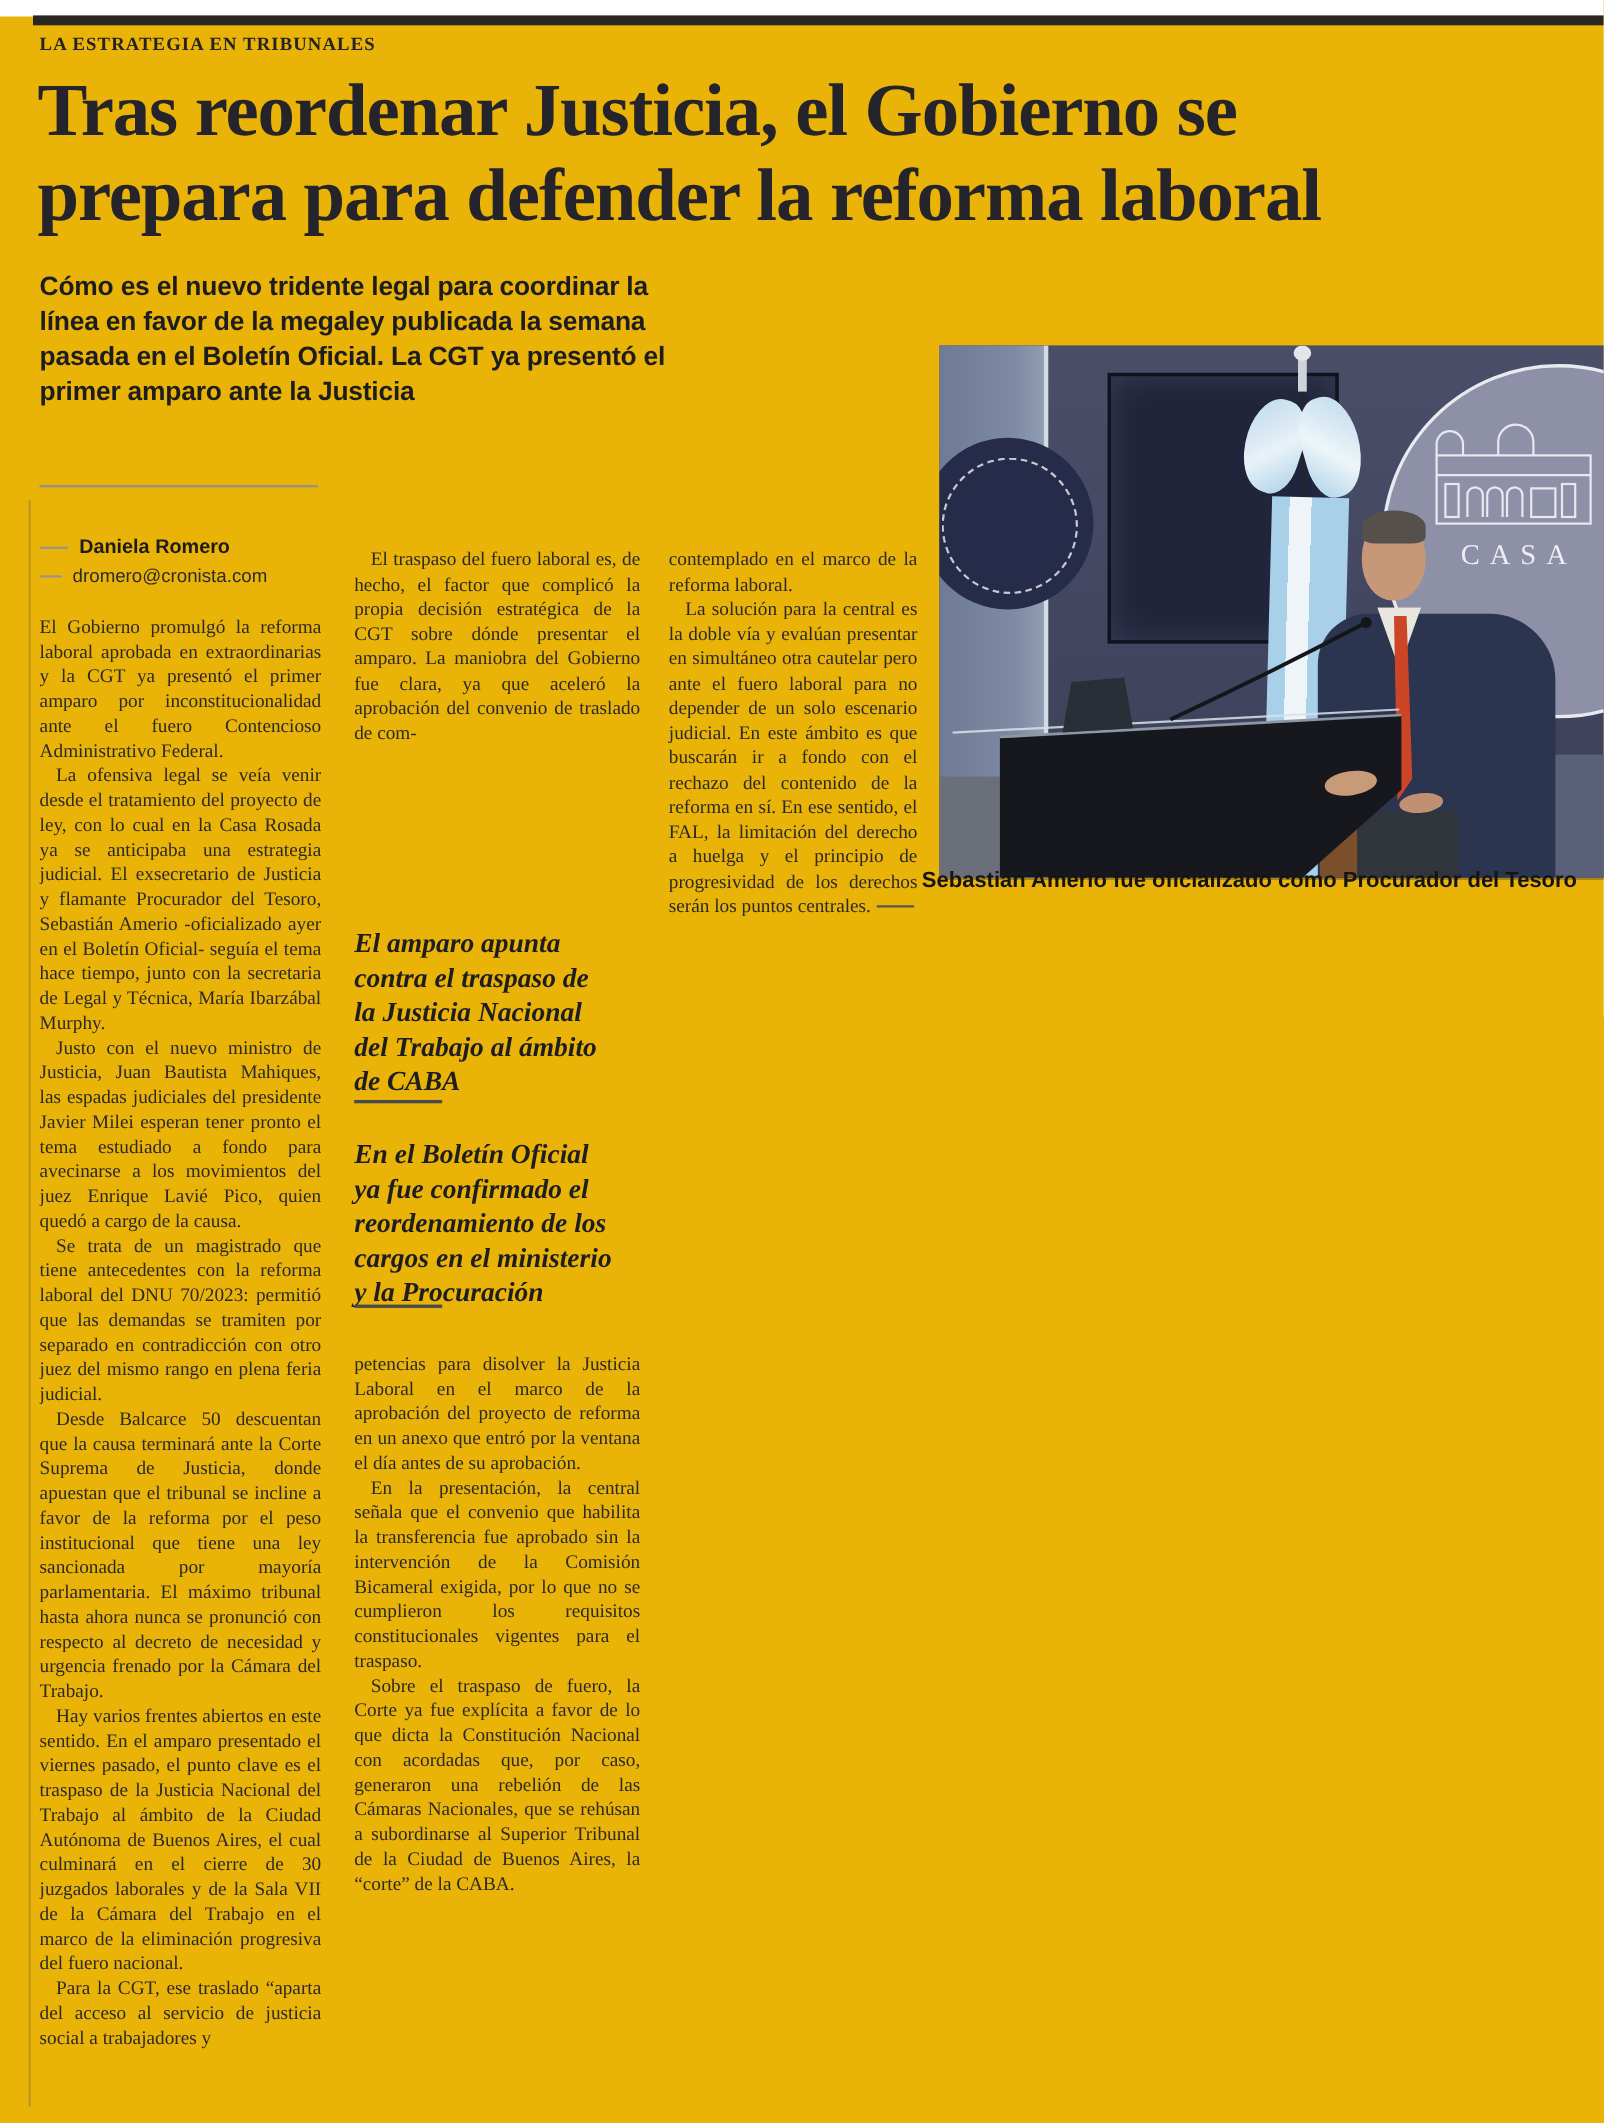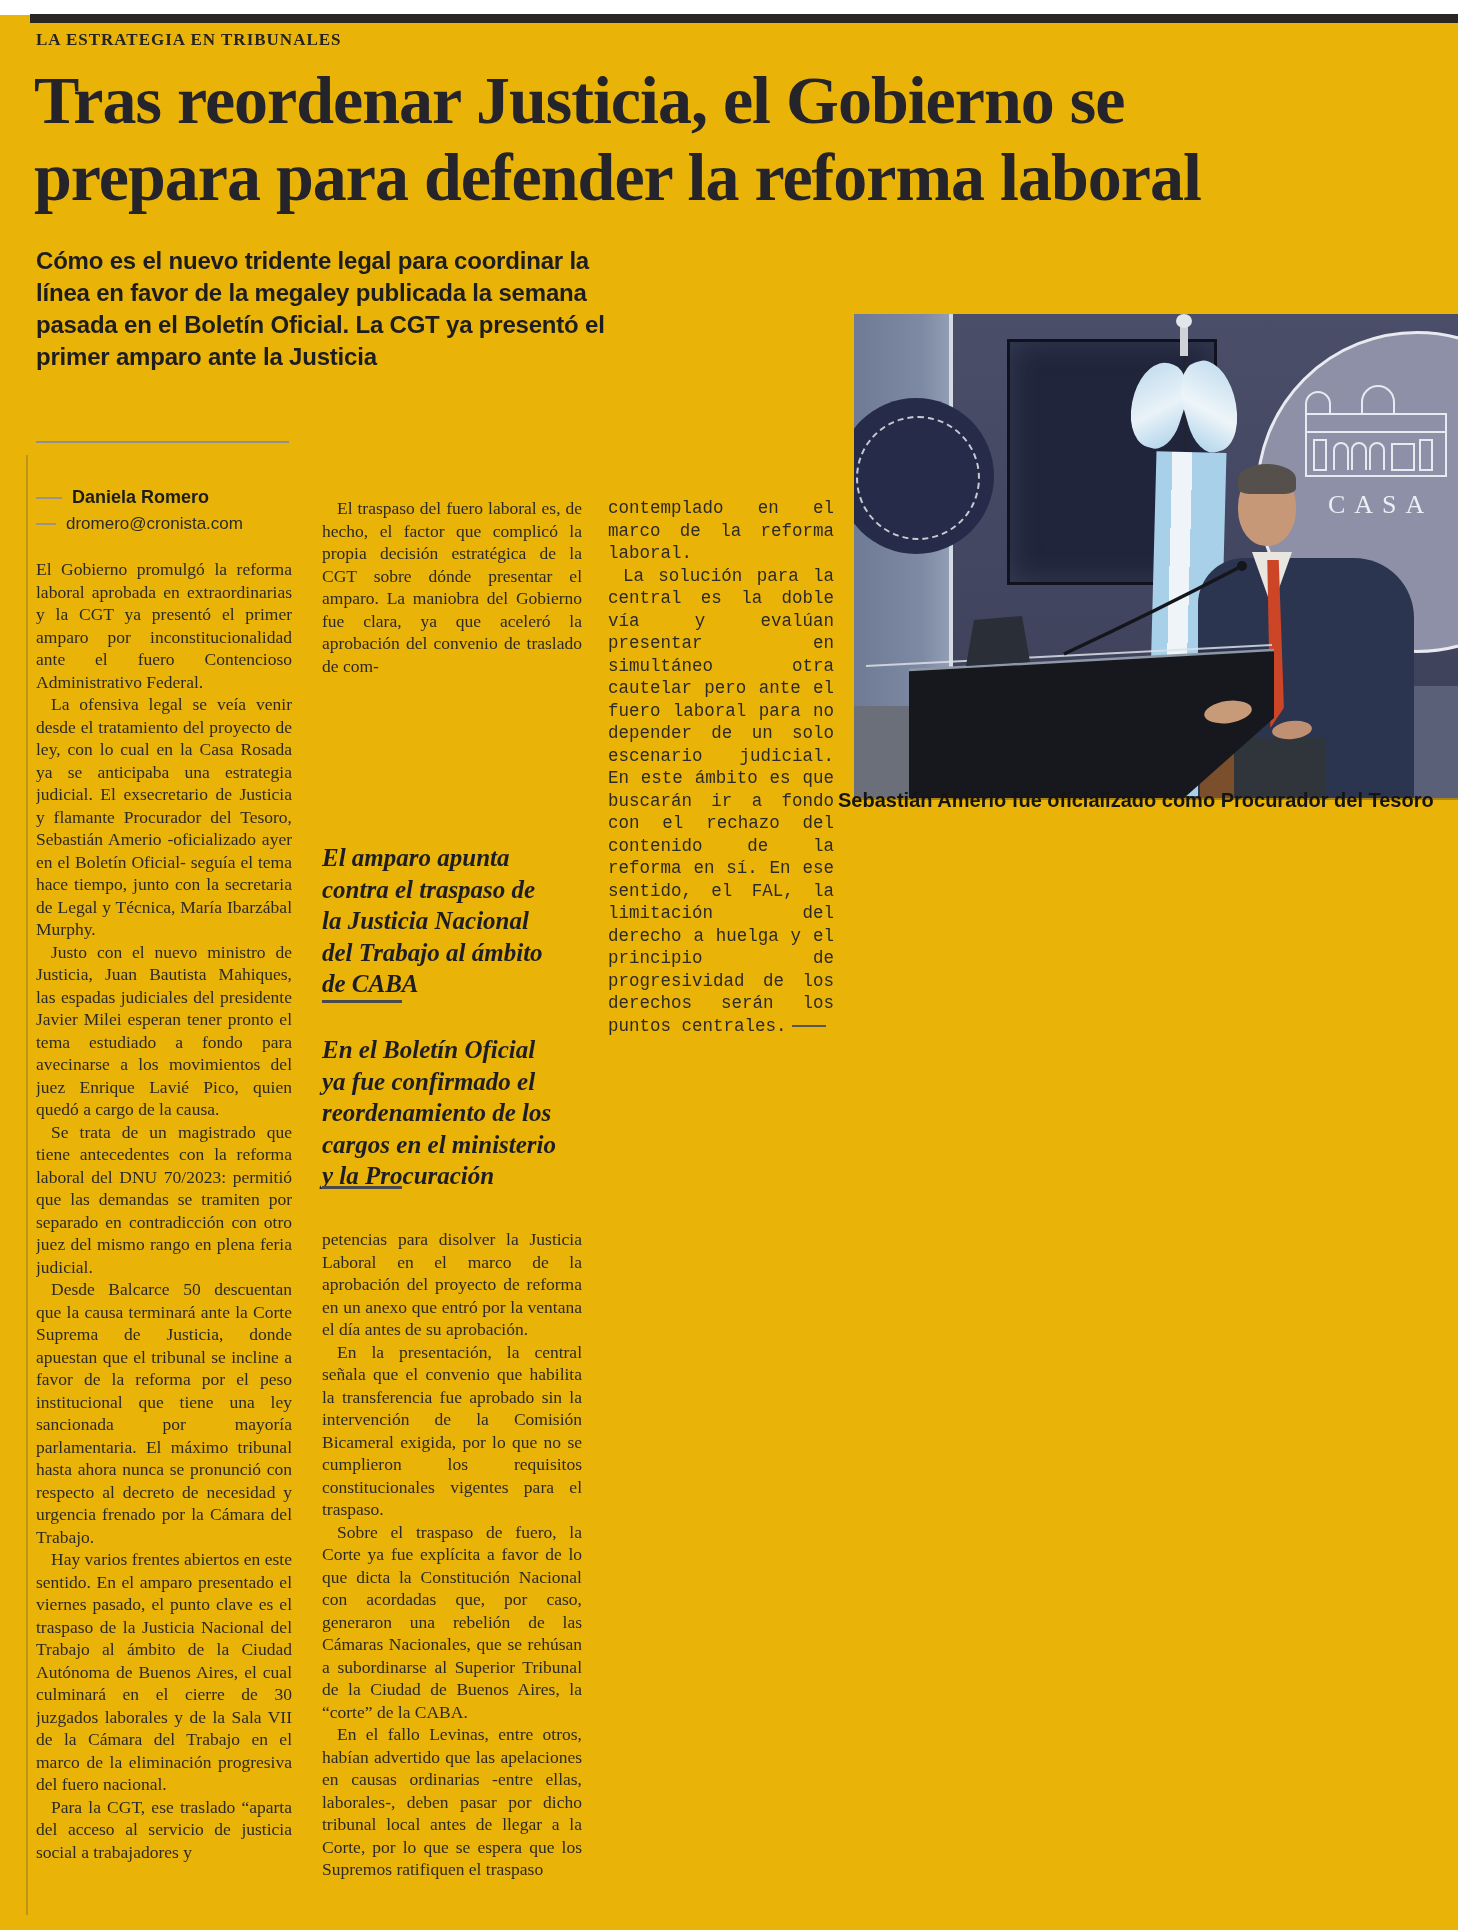--- a/index.html
+++ b/index.html
@@ -23,21 +23,21 @@
   .byline-name{top:487px;font-size:18px;font-weight:bold;color:#1c1c1c;}
   .byline-mail{top:514px;font-size:17px;color:#2b2b2b;}
   .bydash{display:inline-block;width:26px;height:2px;background:#9a948c;margin-right:10px;vertical-align:4px;}
   
   .col{font-size:17.5px;line-height:22.5px;text-align:justify;color:#2c2a27;}
   .col p{margin:0;}
   .col p.ind{text-indent:15px;}
   .col1{left:36px;top:558px;width:256px;height:1372px;overflow:hidden;}
   .col2top{left:322px;top:497px;width:260px;height:318px;overflow:hidden;}
   .col2bot{left:322px;top:1228px;width:260px;height:702px;overflow:hidden;}
-  .col3{left:608px;top:497px;width:226px;font-family:Liberation Mono, monospace;}
+  .col3{left:608px;top:497px;width:226px;}
   .endmark{display:inline-block;width:34px;border-bottom:2px solid #555;margin-left:5px;transform:translateY(-4px);}
   
   .pull{left:322px;width:238px;font-weight:bold;font-style:italic;font-size:25px;
         line-height:31.5px;color:#1e1e22;}
   .pull1{top:842px;} .pull2{top:1034px;}
   .qrule{left:322px;width:80px;height:3px;background:#4a4a4a;}
   .qrule1{top:1000px;} .qrule2{top:1186px;}
   
   .photo{left:838px;top:298px;width:614px;height:484px;overflow:hidden;
          background:linear-gradient(180deg,#4a4e69 0%,#41455f 60%,#3a3e55 100%);
@@ -124,21 +124,20 @@
 
   <blockquote class="abs pull pull1" style="margin:0;">El amparo apunta contra el traspaso de la Justicia Nacional del Trabajo al ámbito de CABA</blockquote>
   <div class="abs qrule qrule1"></div>
   <blockquote class="abs pull pull2" style="margin:0;">En el Boletín Oficial ya fue confirmado el reordenamiento de los cargos en el ministerio y la Procuración</blockquote>
   <div class="abs qrule qrule2"></div>
 
   <div class="abs col col2bot">
     <p>petencias para disolver la Justicia Laboral en el marco de la aprobación del proyecto de reforma en un anexo que entró por la ventana el día antes de su aprobación.</p>
     <p class="ind">En la presentación, la central señala que el convenio que habilita la transferencia fue aprobado sin la intervención de la Comisión Bicameral exigida, por lo que no se cumplieron los requisitos constitucionales vigentes para el traspaso.</p>
     <p class="ind">Sobre el traspaso de fuero, la Corte ya fue explícita a favor de lo que dicta la Constitución Nacional con acordadas que, por caso, generaron una rebelión de las Cámaras Nacionales, que se rehúsan a subordinarse al Superior Tribunal de la Ciudad de Buenos Aires, la “corte” de la CABA.</p>
-    <p class="ind">En el fallo Levinas, entre otros, habían advertido que las apelaciones en causas ordinarias -entre ellas, laborales-, deben pasar por dicho tribunal local antes de llegar a la Corte, por lo que se espera que los Supremos ratifiquen el traspaso</p>
   </div>
 
   <div class="abs col col3">
     <p>contemplado en el marco de la reforma laboral.</p>
     <p class="ind"><span>La solución para la central es la doble vía y evalúan presentar en simultáneo otra cautelar pero ante el fuero laboral para no depender de un solo escenario judicial. En este ámbito es que buscarán ir a fondo con el rechazo del contenido de la reforma en sí. En ese sentido, el FAL, la limitación del derecho a huelga y el principio de progresividad de los derechos serán los puntos centrales.</span><span class="endmark"></span></p>
   </div>
 
   <figure class="abs photo" style="margin:16px;">
     <div class="ph backdrop-circle"></div>
     <div class="ph left-panel"></div>

